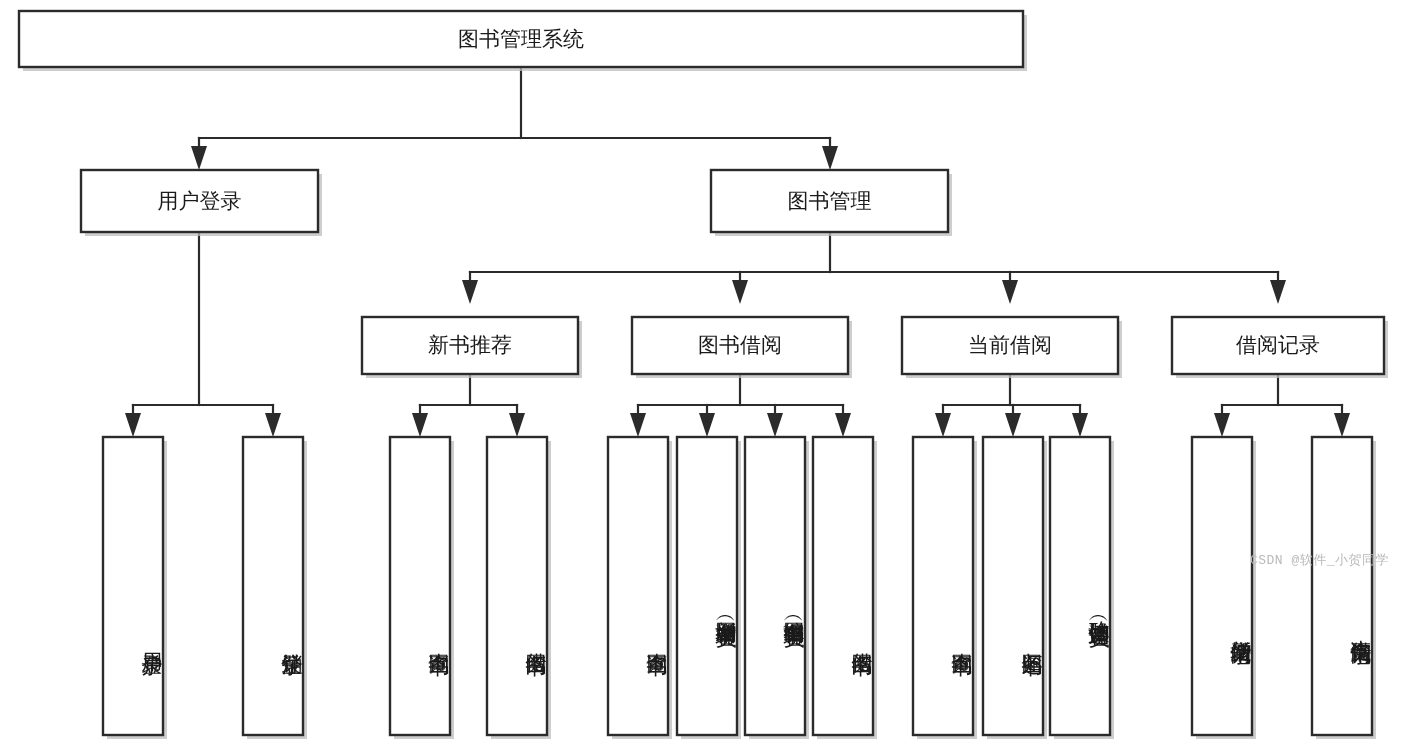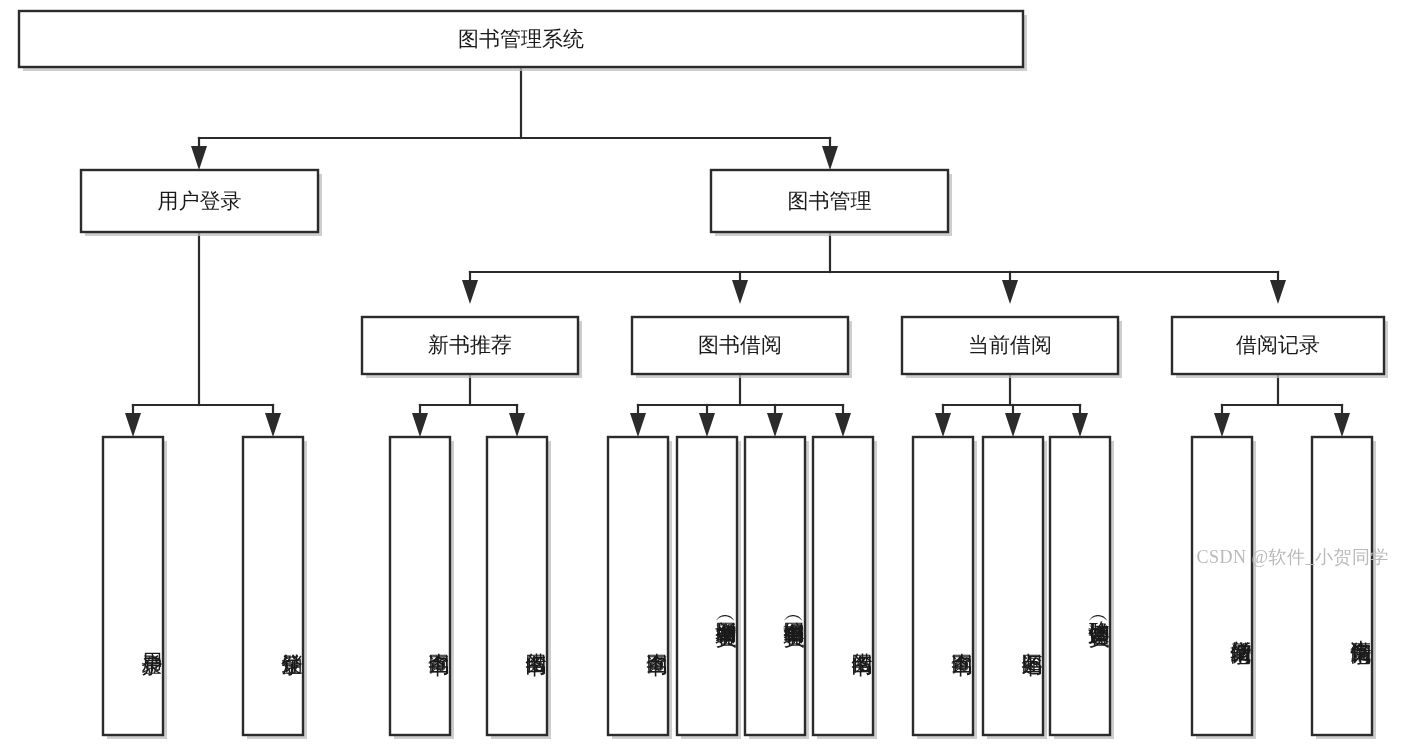--- a/index.html
+++ b/index.html
@@ -66,22 +66,22 @@
   }
   .leaf-html-wrap {
     position: absolute;
     display: block;
     pointer-events: none;
   }
   .watermark {
     position: absolute;
     right: 16px;
     bottom: 6px;
-    font-family: Liberation Serif, serif;
-    font-size: 18px;
+    font-family: Liberation Mono, monospace;
+    font-size: 13px;
     color: #b9b9b9;
     letter-spacing: 0.5px;
     white-space: nowrap;
   }
 </style>
 </head>
 <body>
 
 <div id="diagram-root">
   <svg id="diagram-svg" width="1405" height="747" viewBox="0 0 1405 747" xmlns="http://www.w3.org/2000/svg">

